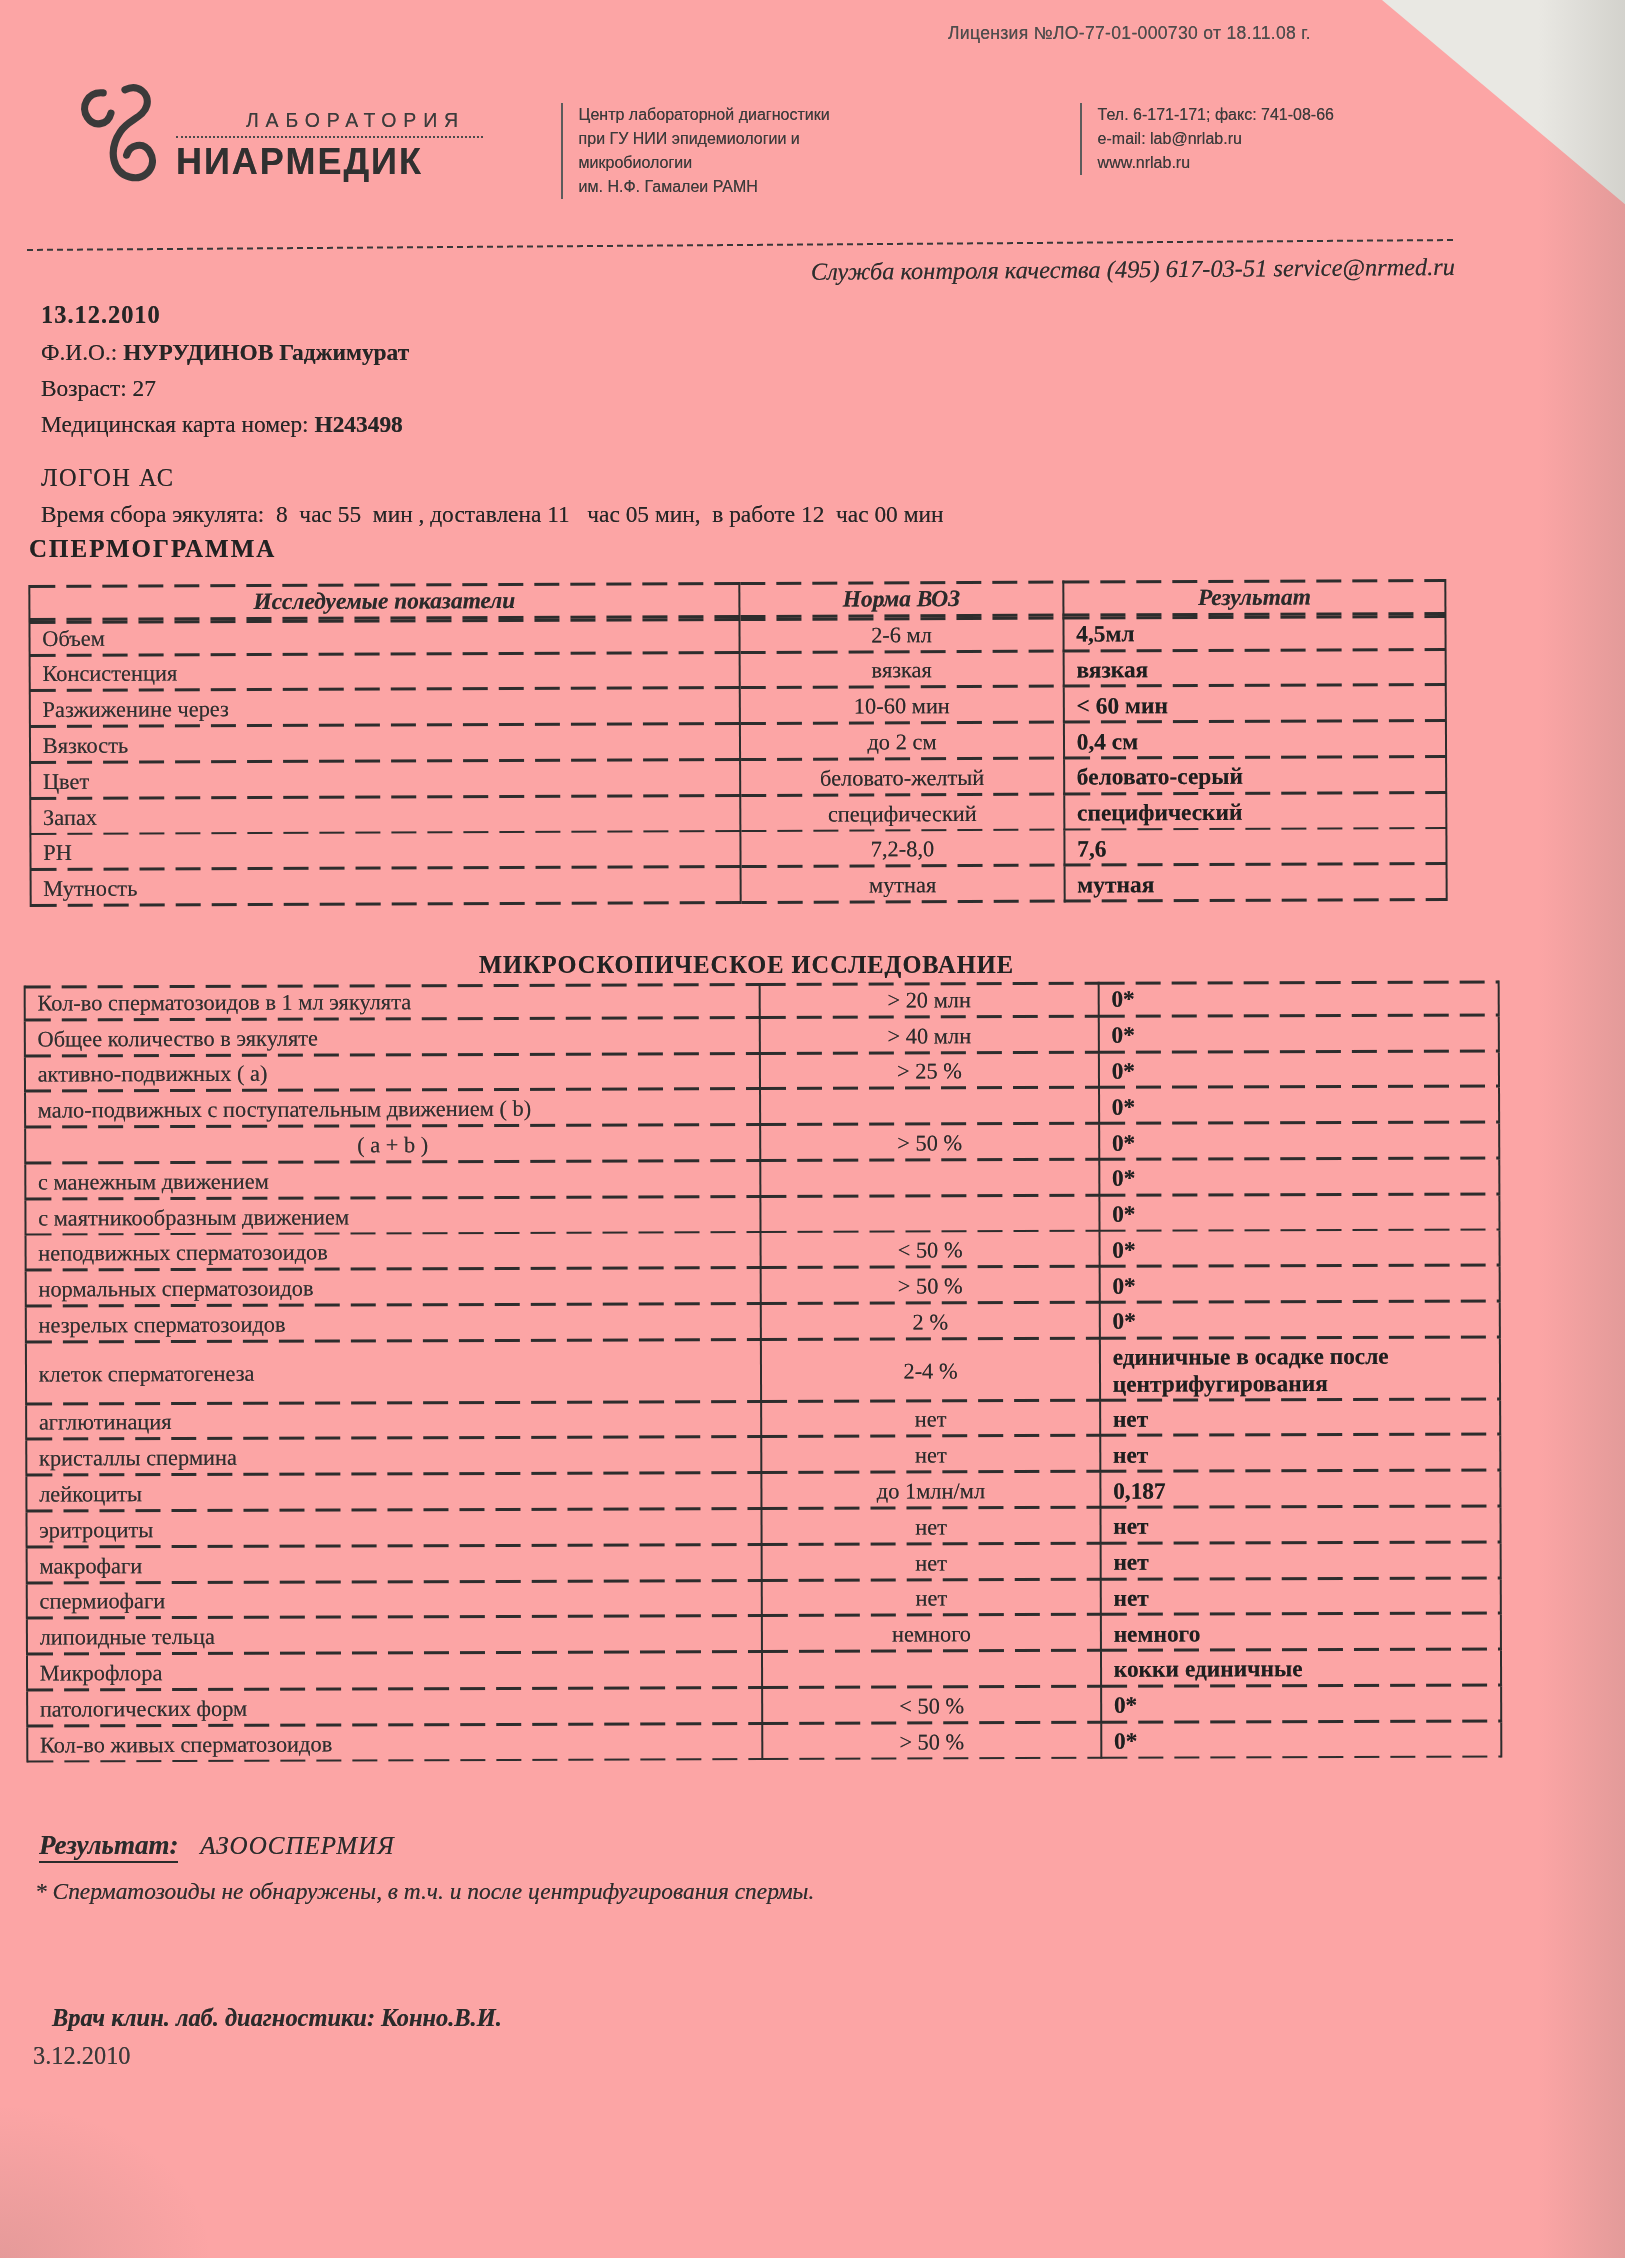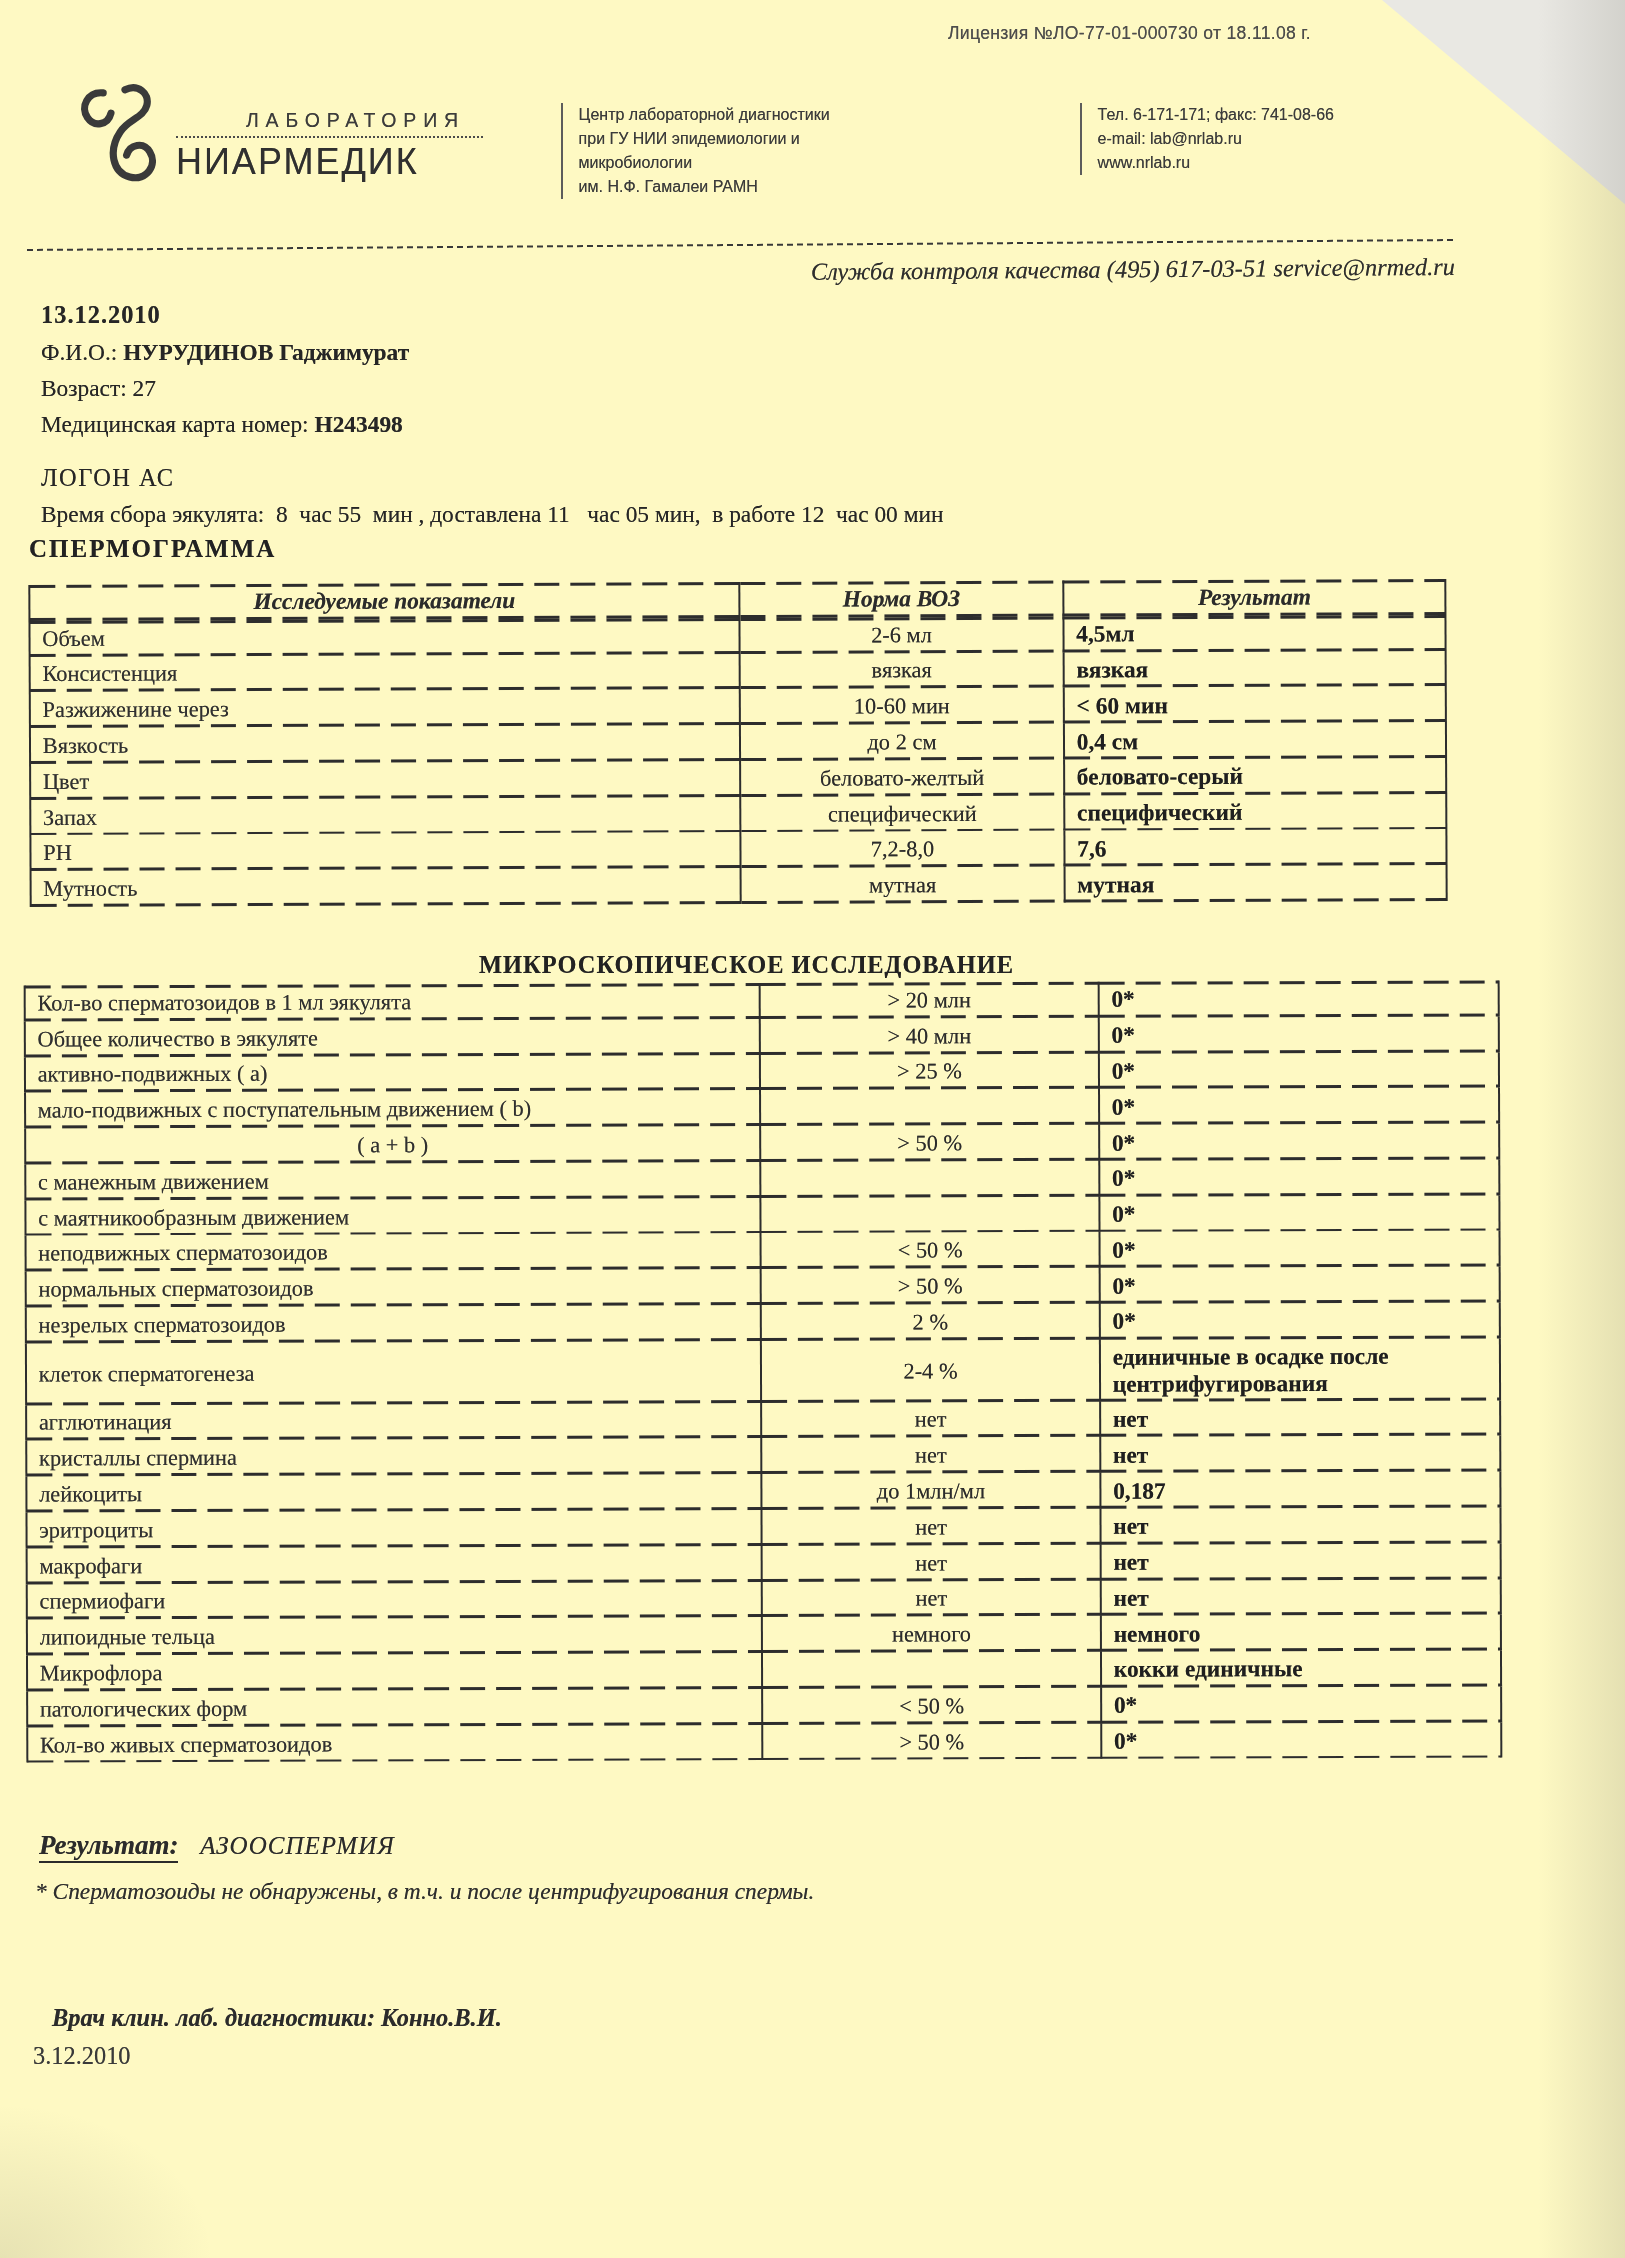--- a/index.html
+++ b/index.html
@@ -1,18 +1,18 @@
 <!DOCTYPE html>
 <html lang="ru"><head>
 <meta charset="utf-8">
 <style>
   html,body{margin:0;padding:0;background:#c9c8c4;}
   .page{
     position:relative; width:1626px; height:2259px;
-    background:#fef9c3;
+    background:#fca5a5;
     font-family:"Liberation Serif","DejaVu Serif",serif;
     color:#2b2b2b; overflow:hidden;
     text-shadow:0 0 0.5px rgba(45,45,45,.65);
   }
   
   .edge-shade{position:absolute;top:0;right:0;width:88px;height:100%;
     background:linear-gradient(90deg,rgba(0,0,0,0) 0%,rgba(110,108,100,.18) 100%);pointer-events:none;}
   .corner-fold{position:absolute;top:0;right:0;width:0;height:0;
     border-style:solid;border-width:0 244px 205px 0;
     border-color:transparent #e9e8e3 transparent transparent;pointer-events:none;}
@@ -20,21 +20,21 @@
     background:radial-gradient(ellipse at 0% 100%,rgba(90,88,82,.14),rgba(0,0,0,0) 70%);pointer-events:none;}
 
   
   .license{position:absolute;top:23.4px;left:948px;width:458px;
     font-family:"Liberation Sans","DejaVu Sans",sans-serif;font-size:17.6px;color:#4d4d4d;letter-spacing:0.3px;}
   .logo-icon{position:absolute;left:76px;top:82px;width:98px;height:109px;}
   .logo-text{position:absolute;left:176px;top:109px;width:322px;}
   .logo-lab{font-family:"Liberation Sans","DejaVu Sans",sans-serif;font-size:19.5px;color:#3c3c3c;
     letter-spacing:6.8px;padding-left:70px;}
   .logo-dots{border-bottom:2.9px dotted #4a4a4a;margin:3.9px 0 2.9px 0;width:307px;}
-  .logo-niar{font-family:"Liberation Sans","DejaVu Sans",sans-serif;font-size:36px;font-weight:normal;
+  .logo-niar{font-family:"Liberation Sans","DejaVu Sans",sans-serif;font-size:36px;font-weight:bold;
     color:#303030;letter-spacing:2px;}
   .head-col{position:absolute;top:103px;font-family:"Liberation Sans","DejaVu Sans",sans-serif;
     font-size:16px;line-height:1.5;color:#3b3b3b;border-left:2px solid #5c5c5c;padding-left:15.6px;}
   .head-col.center{left:561px;width:322px;}
   .head-col.contact{left:1080px;width:302px;}
 
   .divider{position:absolute;top:244px;left:27px;width:1426px;border-top:2.9px dashed #383838;transform:rotate(-0.4deg);}
   .quality{position:absolute;top:256px;left:644px;width:811px;text-align:right;
     font-style:italic;font-size:24.4px;color:#2e2e2e;transform:rotate(-0.45deg);}
 

